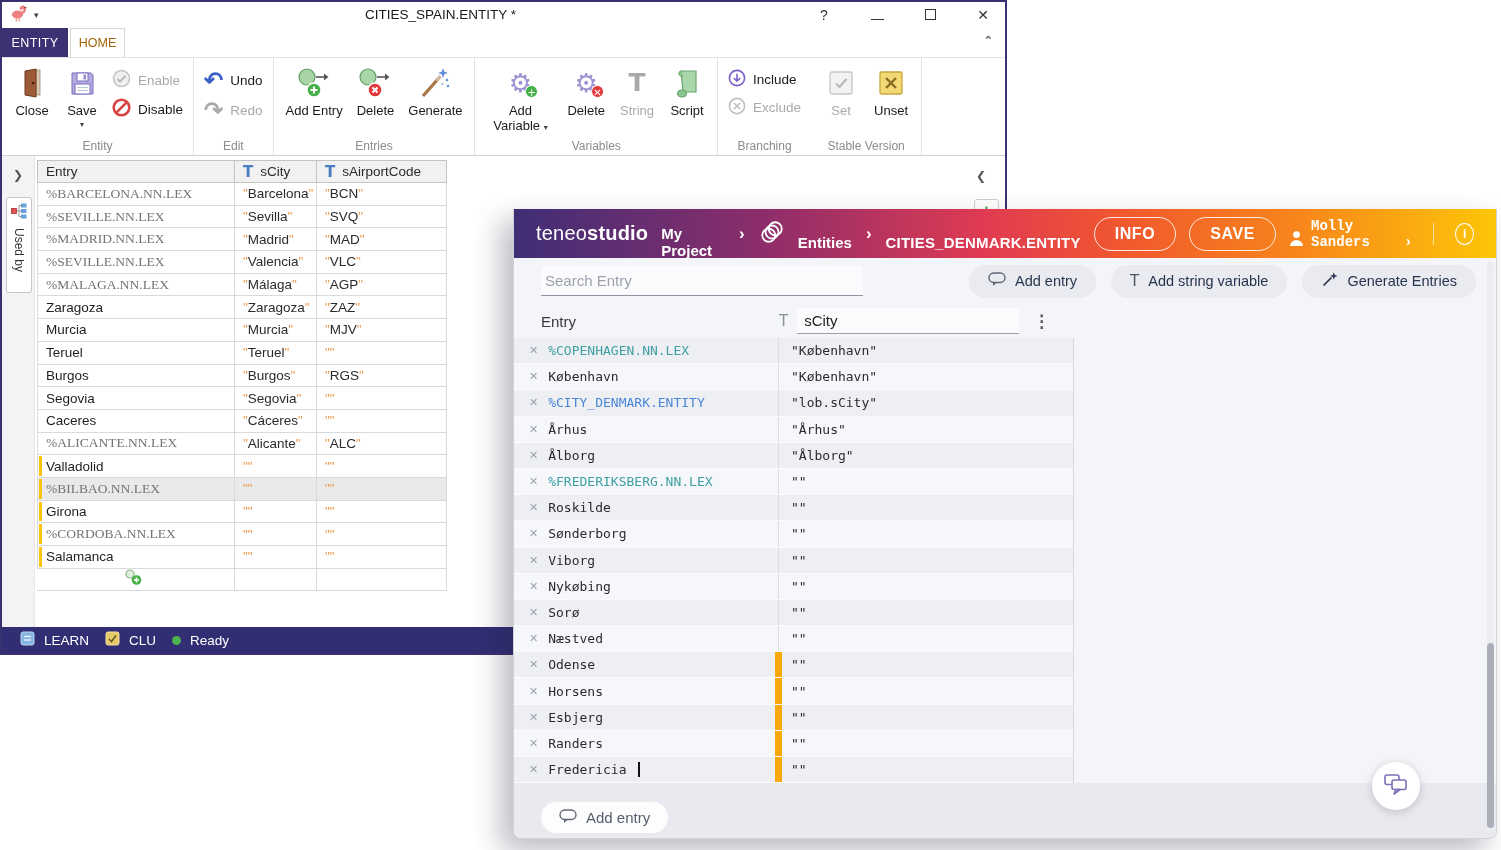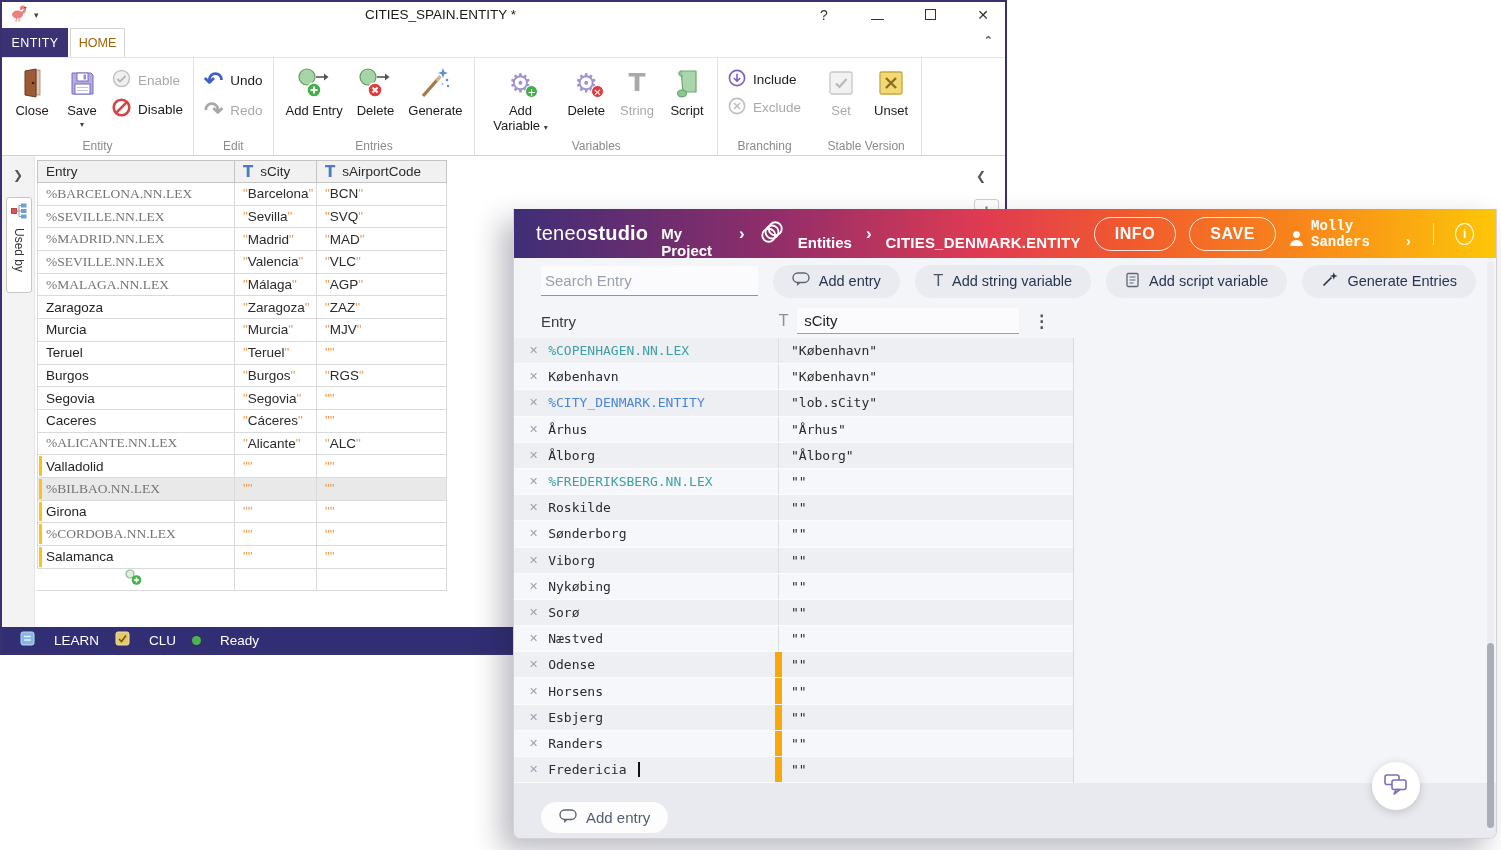--- a/index.html
+++ b/index.html
@@ -59,21 +59,21 @@
   .srow.selected .scell { background:#e9e9e9; }
   .modbar { position:absolute; left:1px; top:1px; bottom:1px; width:3px; background:#fec211; }
   .sname.lex { color:#737373;font-family:Liberation Serif, serif; }
   .sname.plain { color:#1f1f1f; }
   .q { color:#f09b4d; }
   .addrow { display:flex; }
   .addrow .scell { padding-left:5px; gap:5px;flex-direction:column; }
   .addrow-label { color:#1b1b1b; }
 
   .statusbar { position:absolute; left:0; right:0; bottom:0; height:26px; background:#312e74; display:flex; align-items:center; gap:16px; padding-left:18px; color:#fff; font-size:13.5px; }
-  .sb-item { display:flex; align-items:center; gap:19px; }
+  .sb-item { display:flex; align-items:center; gap:9px; }
   .ready-dot { width:9px; height:9px; border-radius:50%; background:#4db352; }
 
   
   #web-window { position:absolute; left:513px; top:209px; width:984px; height:630px; background:#f4f5f8; border:1px solid #d2d2d6; border-top:none; border-radius:0 0 8px 8px; overflow:hidden; box-shadow:-12px 12px 28px rgba(30,30,55,.3); }
   .web-header { height:49px; display:flex; align-items:center; padding:0 22px; gap:13px; color:#fff;
     background:linear-gradient(90deg,#3f2e76 0%,#8f2d6a 26%,#e03b52 48%,#f0582e 62%,#f8861b 80%,#fdc608 100%); }
   .logo { font-size:20px; letter-spacing:.2px; }
   .logo b { font-weight:bold; }
   .crumb { font-size:15px; font-weight:bold;margin-top:17px; }
   .crumb-sep { font-size:17px; font-weight:bold; margin:0 1px; }
@@ -714,31 +714,20 @@
           </svg>
       </span>
       <span>Add entry</span>
     </span>
     <span class="pill-gray">
       <span class="tee-sm">T</span>
       <span>Add string variable</span>
     </span>
     <span class="pill-gray">
       <span>
-        <svg width="15" height="16" fill="none">
-            <rect x="2" y="1.5" width="11" height="13" rx="1.2" stroke="#5f6674" stroke-width="1.3"></rect>
-            <line x1="4.5" y1="5" x2="10.5" y2="5" stroke="#5f6674"></line>
-            <line x1="4.5" y1="8" x2="10.5" y2="8" stroke="#5f6674"></line>
-            <line x1="4.5" y1="11" x2="8.5" y2="11" stroke="#5f6674"></line>
-          </svg>
-      </span>
-      <span>Add script variable</span>
-    </span>
-    <span class="pill-gray">
-      <span>
         <svg width="17" height="17">
             <line x1="2.5" y1="14.5" x2="10.5" y2="6.5" stroke="#2c3550" stroke-width="1.7"></line>
             <path d="M12.8 1.2 l1 2.8 2.8 1 -2.8 1 -1 2.8 -1 -2.8 -2.8 -1 2.8 -1 Z" fill="#2c3550"></path>
           </svg>
       </span>
       <span>Generate Entries</span>
     </span>
   </div>
 
   <div class="web-thead">

